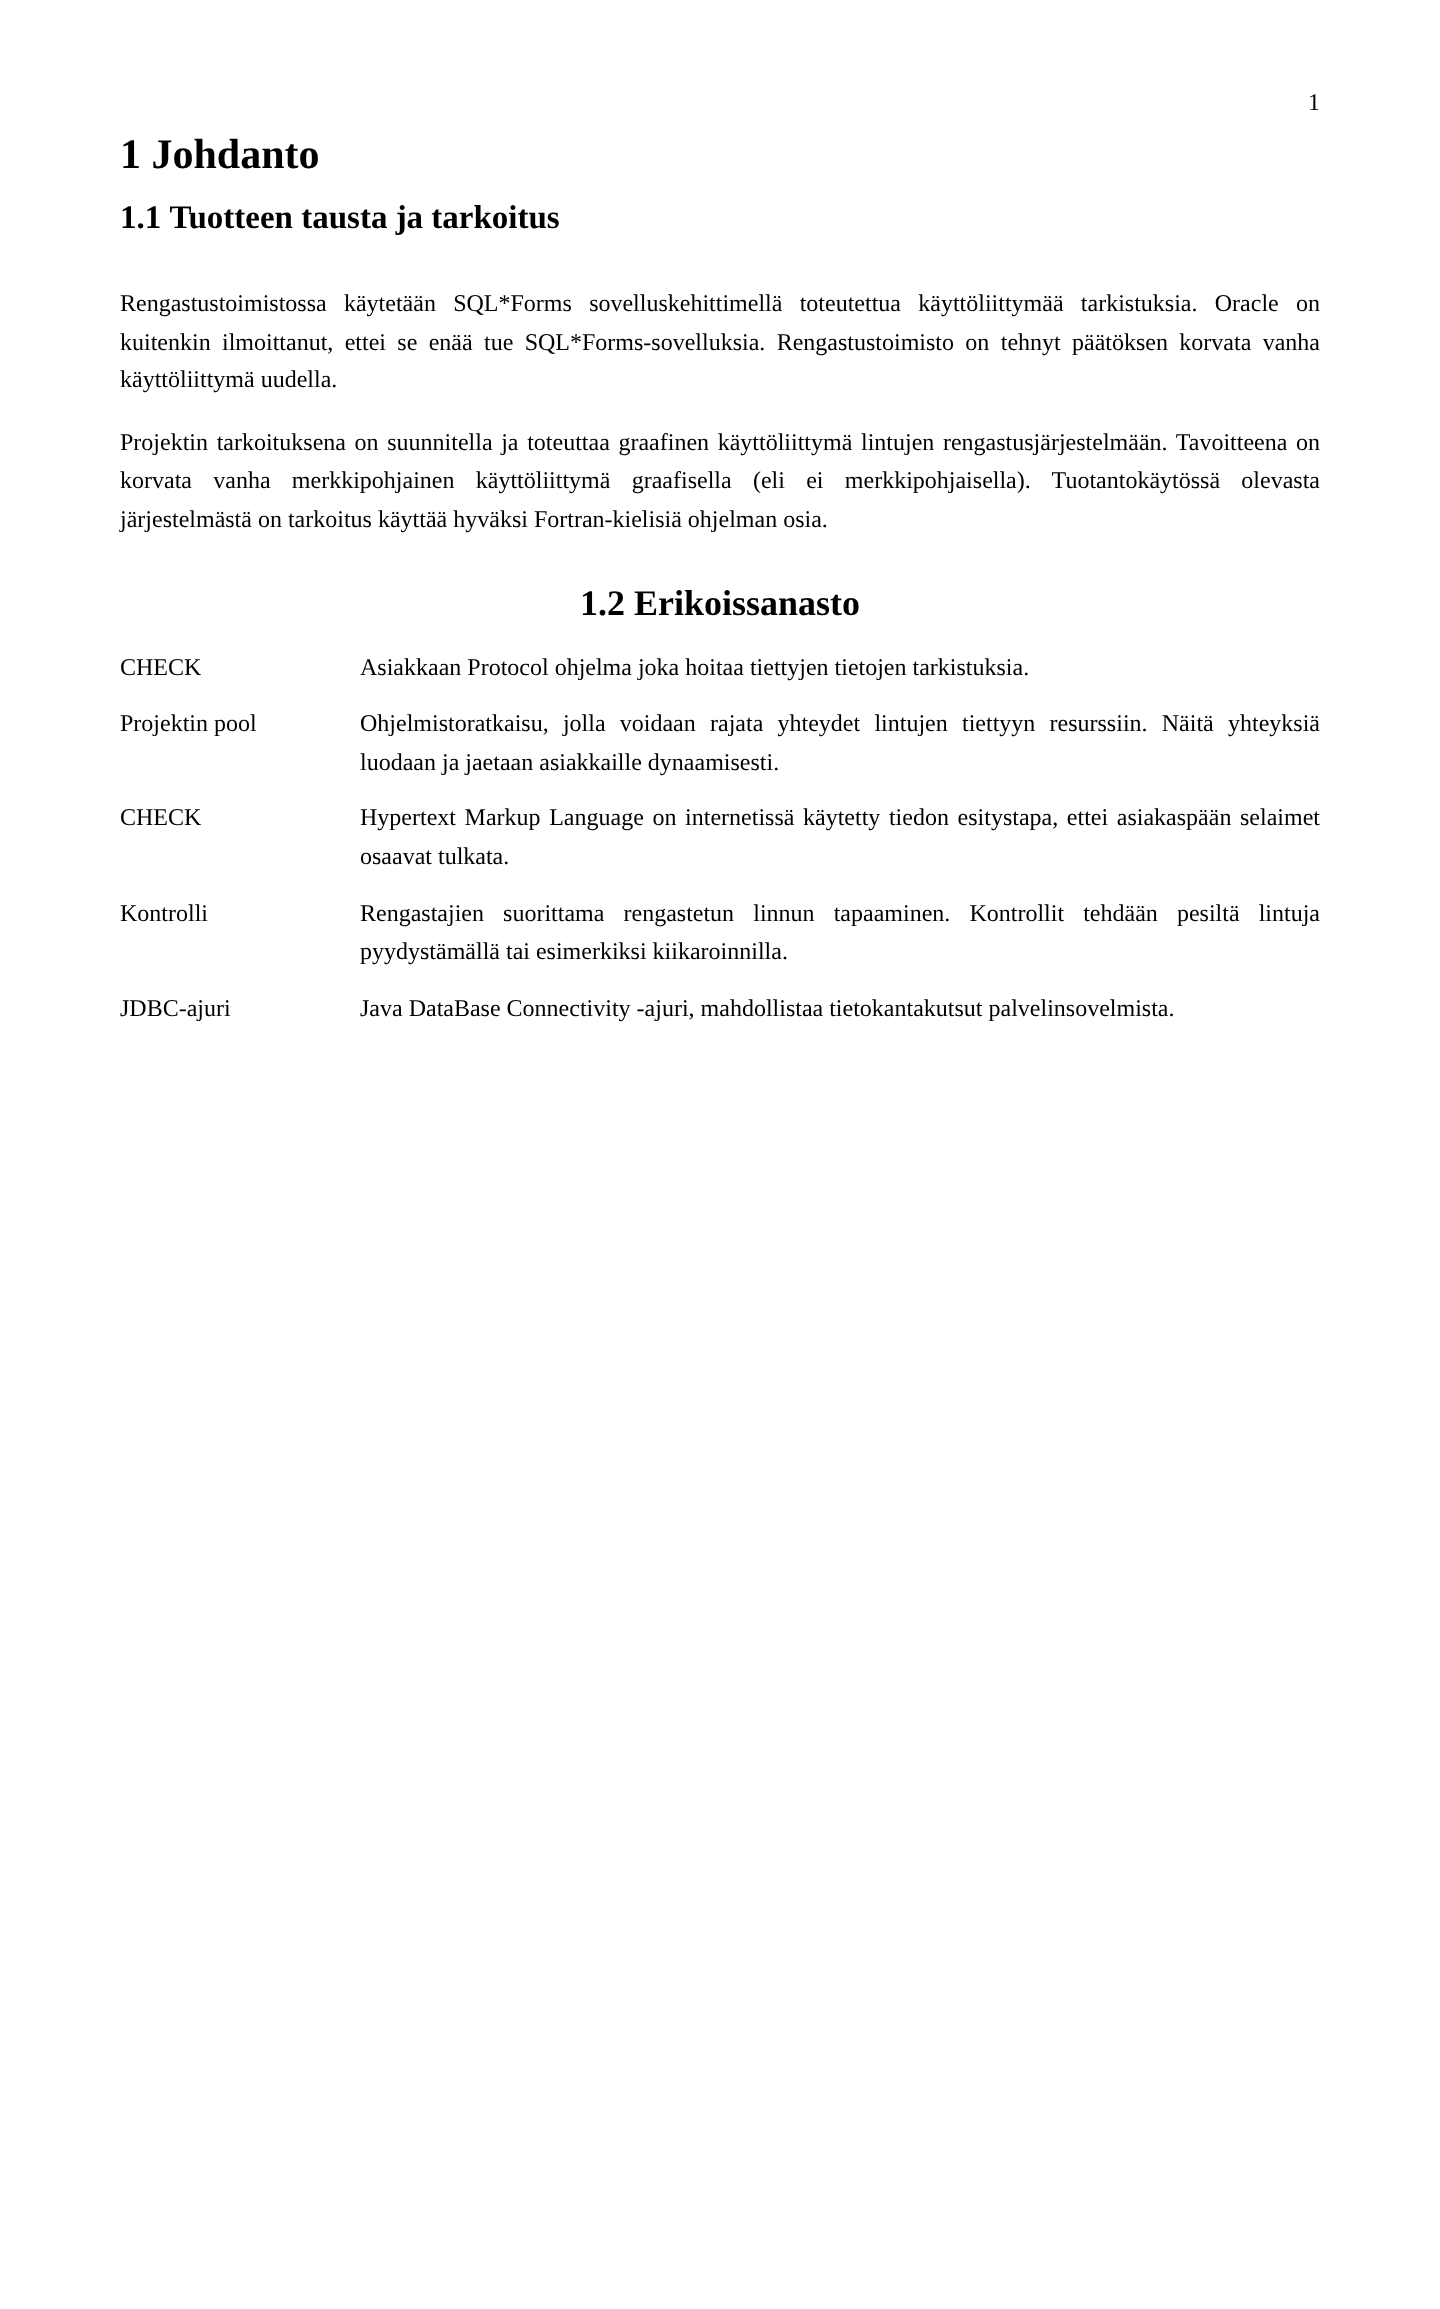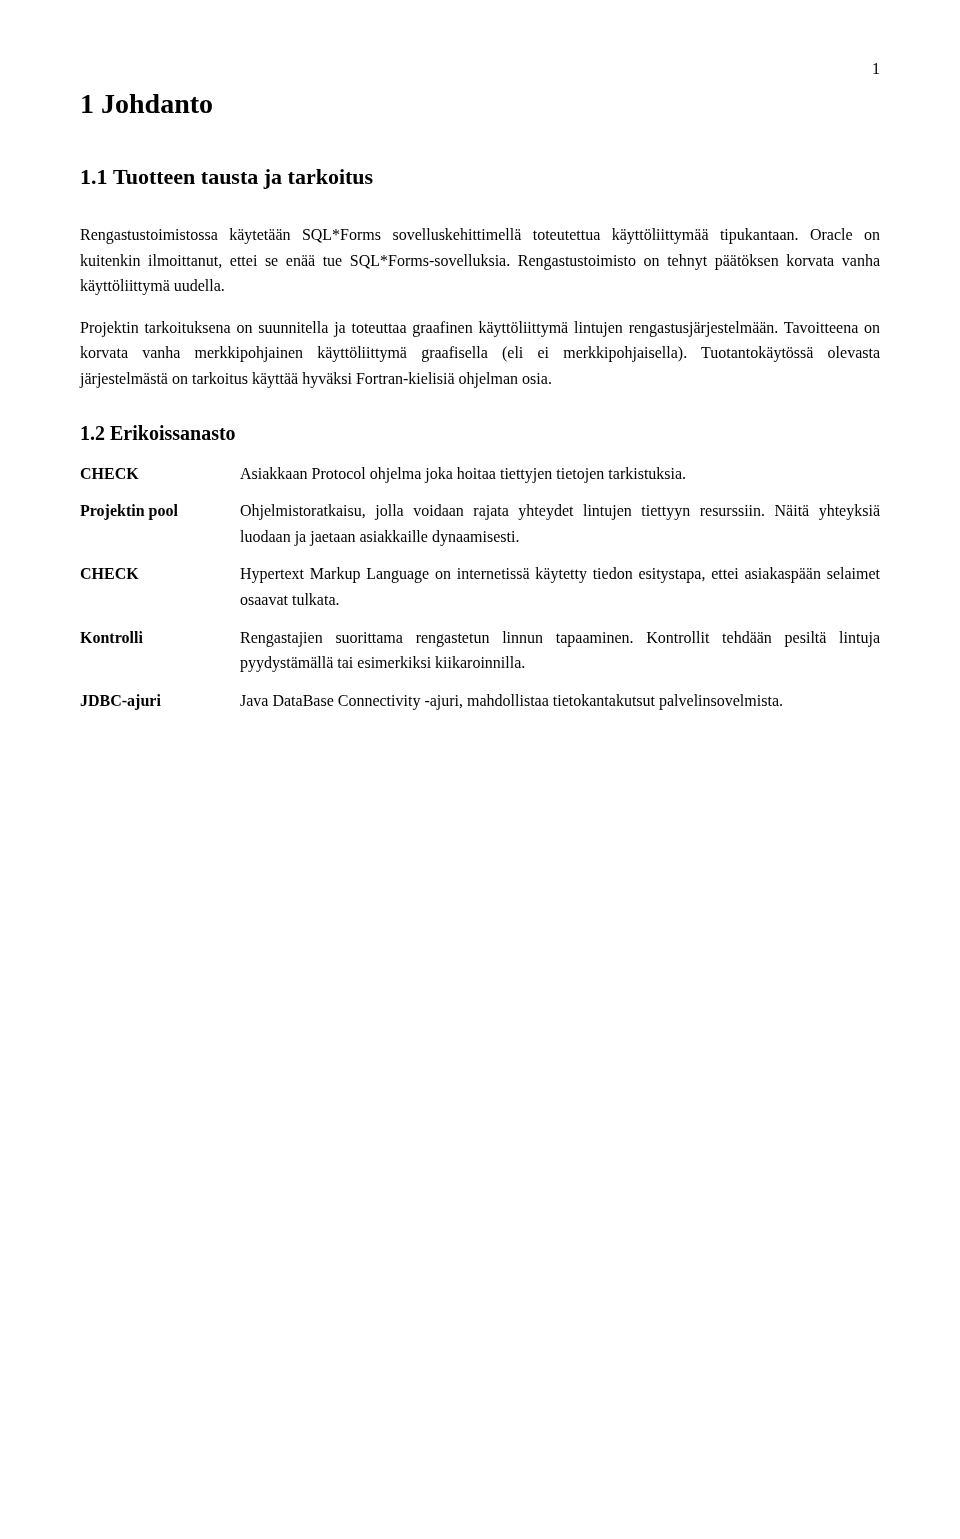--- a/index.html
+++ b/index.html
@@ -20,32 +20,33 @@
 
     .page-number {
       text-align: right;
       font-size: 16px;
       margin-bottom: 10px;
     }
 
     .chapter-heading {
       font-size: 28px;
       font-weight: bold;
-      margin-bottom: 44px;
+      margin-bottom: 12px;
     }
 
     .section-heading {
       font-size: 22px;
       font-weight: bold;
       margin-bottom: 32px;
     }
 
     .subsection-heading {
-      font-size: 20px;
+      font-size: 24px;
       font-weight: bold;
+      text-align: center;
     }
 
     .paragraph {
       margin-bottom: 16px;
       line-height: 1.6;
       text-align: justify;
     }
 
     .glossary-section {
       margin-top: 30px;
@@ -57,21 +58,21 @@
       margin-top: 10px;
     }
 
     .glossary-table td {
       vertical-align: top;
       padding: 6px 0;
       line-height: 1.6;
     }
 
     .glossary-table td.term {
-      font-weight: bold;
+      font-weight: normal;
       width: 160px;
       padding-right: 20px;
       vertical-align: top;
       margin-left: 31px;
     }
 
     .glossary-table td.definition {
       text-align: justify;
     }
   </style>
@@ -81,21 +82,21 @@
 <div class="page-number">1</div>
 
 <h1 class="chapter-heading">
   <span>1</span>&nbsp;<span>Johdanto</span>
 </h1>
 
 <h2 class="section-heading">
   <span>1.1</span>&nbsp;<span>Tuotteen tausta ja tarkoitus</span>
 </h2>
 
-<p class="paragraph">Rengastustoimistossa käytetään SQL*Forms sovelluskehittimellä toteutettua käyttöliittymää tipukantaan. Oracle on kuitenkin ilmoittanut, ettei se enää tue SQL*Forms-sovelluksia. Rengastustoimisto on tehnyt päätöksen korvata vanha käyttöliittymä uudella.</p>
+<p class="paragraph">Rengastustoimistossa käytetään SQL*Forms sovelluskehittimellä toteutettua käyttöliittymää tarkistuksia. Oracle on kuitenkin ilmoittanut, ettei se enää tue SQL*Forms-sovelluksia. Rengastustoimisto on tehnyt päätöksen korvata vanha käyttöliittymä uudella.</p>
 <p class="paragraph">Projektin tarkoituksena on suunnitella ja toteuttaa graafinen käyttöliittymä lintujen rengastusjärjestelmään. Tavoitteena on korvata vanha merkkipohjainen käyttöliittymä graafisella (eli ei merkkipohjaisella). Tuotantokäytössä olevasta järjestelmästä on tarkoitus käyttää hyväksi Fortran-kielisiä ohjelman osia.</p>
 
 <div class="glossary-section">
   <h2 class="subsection-heading">
     <span>1.2</span>&nbsp;<span>Erikoissanasto</span>
   </h2>
 
   <table class="glossary-table">
     <tbody id="glossary-body">
     <tr>

